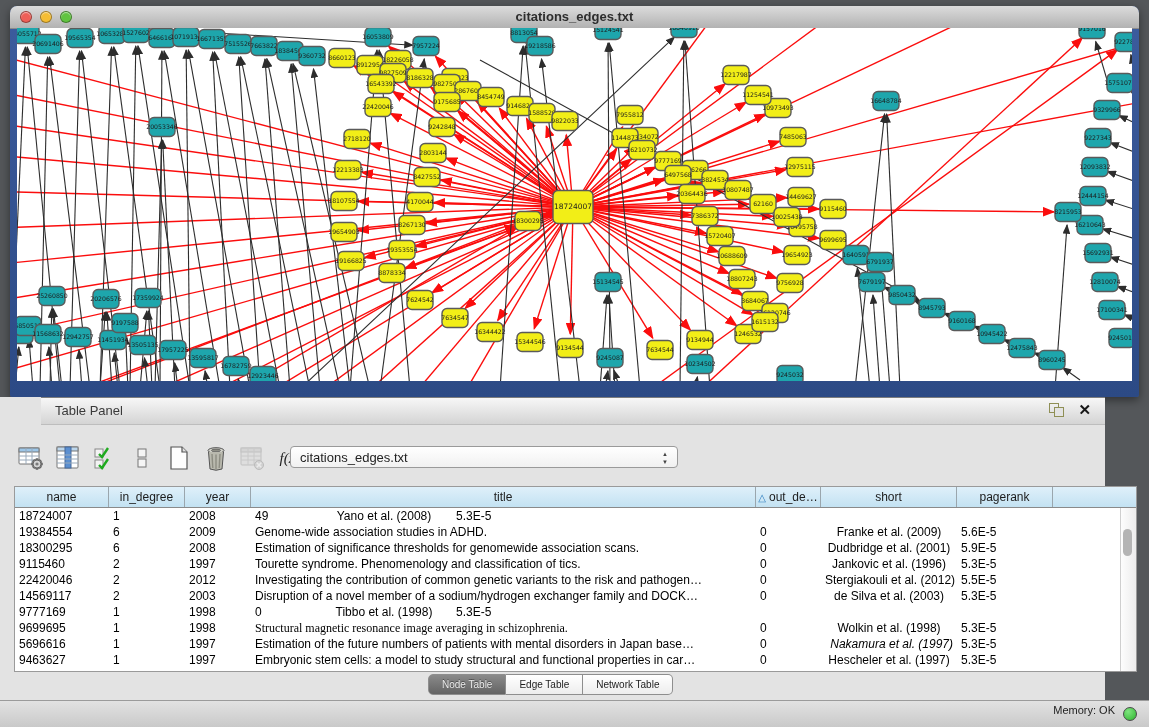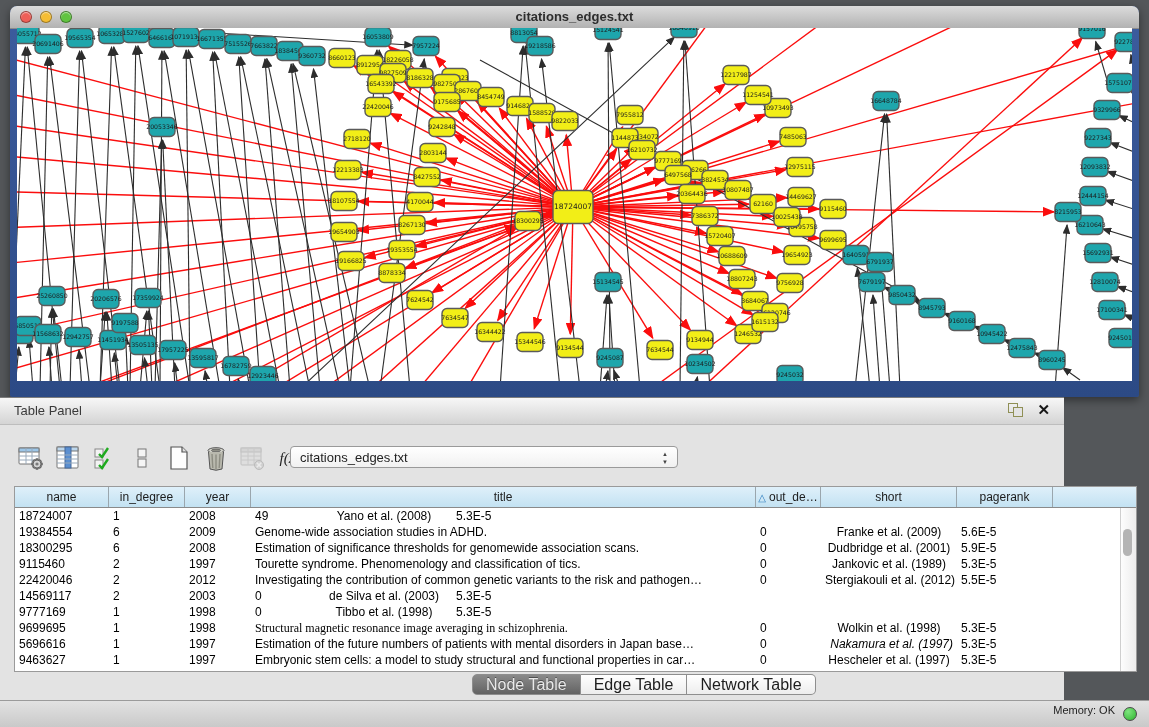--- a/index.html
+++ b/index.html
@@ -8,21 +8,21 @@
   
   #net-window{position:absolute;left:10px;top:6px;width:1129px;height:391px;background:linear-gradient(#3c5c9e,#2c4a85);border-radius:7px 7px 2px 2px;box-shadow:0 3px 10px rgba(0,0,0,.45);}
   .titlebar{height:22px;background:linear-gradient(#dcdcdc,#b2b2b2);border-radius:7px 7px 0 0;border-bottom:1px solid #8a8a8a;position:relative;}
   .traffic{position:absolute;top:5px;left:10px;display:flex;gap:8px;}
   .light{width:12px;height:12px;border-radius:50%;border:1px solid rgba(0,0,0,.35);box-sizing:border-box;box-shadow:inset 0 1px 1px rgba(255,255,255,.55);}
   .wtitle{text-align:center;line-height:22px;font-size:13px;color:#2d2d2d;font-weight:bold;}
   #net-canvas{position:absolute;left:7px;top:22px;width:1115px;height:353px;background:#fff;overflow:hidden;}
   #net{display:block;}
 
   
-  #table-panel{position:absolute;left:0;top:397px;width:1064px;height:330px;background:#e3e3e3;}
+  #table-panel{position:absolute;left:0;top:397px;width:1064px;height:330px;background:#e3e3e3;padding-left:41px;}
   .panel-header{height:26px;background:linear-gradient(#f7f7f7,#d4d4d4);border-top:1px solid #7d7d7d;border-bottom:1px solid #bdbdbd;position:relative;}
   .panel-title{position:absolute;left:14px;top:5px;font-size:13px;color:#3a3a3a;}
   .float-btn{position:absolute;right:40px;top:5px;width:16px;height:14px;cursor:pointer;}
   .float-btn .sq1{position:absolute;left:0;top:0;width:8px;height:8px;border:1px solid #8f8f55;}
   .float-btn .sq2{position:absolute;left:5px;top:4px;width:8px;height:8px;border:1px solid #8f8f55;background:#e3e3e3;}
   .close-btn{position:absolute;right:14px;top:3px;font-size:15px;font-weight:bold;color:#171717;cursor:pointer;line-height:18px;}
 
   .toolbar{position:absolute;top:44px;left:16px;height:34px;display:flex;align-items:center;gap:7px;}
   .tbtn{width:30px;height:30px;border:none;background:transparent;padding:1px;display:flex;align-items:center;justify-content:center;cursor:pointer;}
   .fx{font-family:"Liberation Serif",serif;font-style:italic;font-size:15px;color:#222;}
@@ -32,21 +32,21 @@
 
   .tablebox{position:absolute;left:14px;top:89px;width:1121px;height:184px;background:#fff;border:1px solid #9a9a9a;box-sizing:content-box;}
   .thead{display:flex;height:20px;background:linear-gradient(#dff0fa,#c3e2f2);border-bottom:1px solid #8a8a8a;font-size:12px;color:#1c1c1c;}
   .th{border-right:1px solid #9aa6ad;text-align:center;line-height:20px;box-sizing:border-box;overflow:hidden;white-space:nowrap;}
   .sort-tri{color:#2f7fc0;font-size:10px;margin-right:3px;}
   .trow{display:flex;height:16px;font-size:12px;color:#000;line-height:16px;}
   .td{box-sizing:border-box;overflow:hidden;white-space:nowrap;padding:0 4px;}
   .vscroll{position:absolute;right:0;top:21px;bottom:0;width:15px;background:linear-gradient(90deg,#fdfdfd,#ececec);border-left:1px solid #cfcfcf;}
   .vthumb{position:absolute;left:2px;top:21px;width:9px;height:27px;border-radius:5px;background:#b4b4b4;}
 
-  .tabs{position:absolute;left:428px;top:277px;height:21px;display:flex;font-size:16px;margin-left:44px;}
+  .tabs{position:absolute;left:428px;top:277px;height:21px;display:flex;font-size:10px;}
   .seg{padding:0 13px;line-height:19px;background:linear-gradient(#ffffff,#ededed);border:1px solid #8e8e8e;border-left:none;color:#1d1d1d;cursor:pointer;}
   .seg:first-child{border-left:1px solid #8e8e8e;border-radius:5px 0 0 5px;}
   .seg:last-child{border-radius:0 5px 5px 0;}
   .seg.active{background:linear-gradient(#8a8a8a,#636363);color:#e9e9e9;text-shadow:0 -1px 0 rgba(0,0,0,.4);}
 
   .statusbar{position:absolute;left:0;top:303px;width:1149px;height:27px;background:linear-gradient(#e2e2e2,#c9c9c9);border-top:1px solid #9b9b9b;box-sizing:border-box;}
   .mem{position:absolute;right:34px;top:3px;font-size:11px;color:#222;}
   .memdot{position:absolute;right:12px;top:6px;width:14px;height:14px;border-radius:50%;background:radial-gradient(circle at 35% 30%,#7fe57f,#2fb52f);border:1px solid #4a4a4a;box-sizing:border-box;}
 </style>
 </head>
@@ -896,36 +896,37 @@
           <div class="td" style="width: 65px; text-align: left;">0</div>
           <div class="td" style="width: 136px; text-align: center;">Dudbridge et al. (2001)</div>
           <div class="td" style="width: 96px; text-align: left;">5.9E-5</div>
         </div>
         <div class="trow">
           <div class="td" style="width: 94px; text-align: left;">9115460</div>
           <div class="td" style="width: 76px; text-align: left;">2</div>
           <div class="td" style="width: 66px; text-align: left;">1997</div>
           <div class="td" style="width: 505px; text-align: left;">Tourette syndrome. Phenomenology and classification of tics.</div>
           <div class="td" style="width: 65px; text-align: left;">0</div>
-          <div class="td" style="width: 136px; text-align: center;">Jankovic et al. (1989)</div>
+          <div class="td" style="width: 136px; text-align: center;">Jankovic et al. (1996)</div>
           <div class="td" style="width: 96px; text-align: left;">5.3E-5</div>
         </div>
         <div class="trow">
           <div class="td" style="width: 94px; text-align: left;">22420046</div>
           <div class="td" style="width: 76px; text-align: left;">2</div>
           <div class="td" style="width: 66px; text-align: left;">2012</div>
           <div class="td" style="width: 505px; text-align: left;">Investigating the contribution of common genetic variants to the risk and pathogen…</div>
           <div class="td" style="width: 65px; text-align: left;">0</div>
           <div class="td" style="width: 136px; text-align: center;">Stergiakouli et al. (2012)</div>
           <div class="td" style="width: 96px; text-align: left;">5.5E-5</div>
         </div>
         <div class="trow">
           <div class="td" style="width: 94px; text-align: left;">14569117</div>
           <div class="td" style="width: 76px; text-align: left;">2</div>
           <div class="td" style="width: 66px; text-align: left;">2003</div>
+          <div class="td" style="width: 505px; text-align: left;">Disruption of a novel member of a sodium/hydrogen exchanger family and DOCK…</div>
           <div class="td" style="width: 65px; text-align: left;">0</div>
           <div class="td" style="width: 136px; text-align: center;">de Silva et al. (2003)</div>
           <div class="td" style="width: 96px; text-align: left;">5.3E-5</div>
         </div>
         <div class="trow">
           <div class="td" style="width: 94px; text-align: left;">9777169</div>
           <div class="td" style="width: 76px; text-align: left;">1</div>
           <div class="td" style="width: 66px; text-align: left;">1998</div>
           <div class="td" style="width: 65px; text-align: left;">0</div>
           <div class="td" style="width: 136px; text-align: center;">Tibbo et al. (1998)</div>

